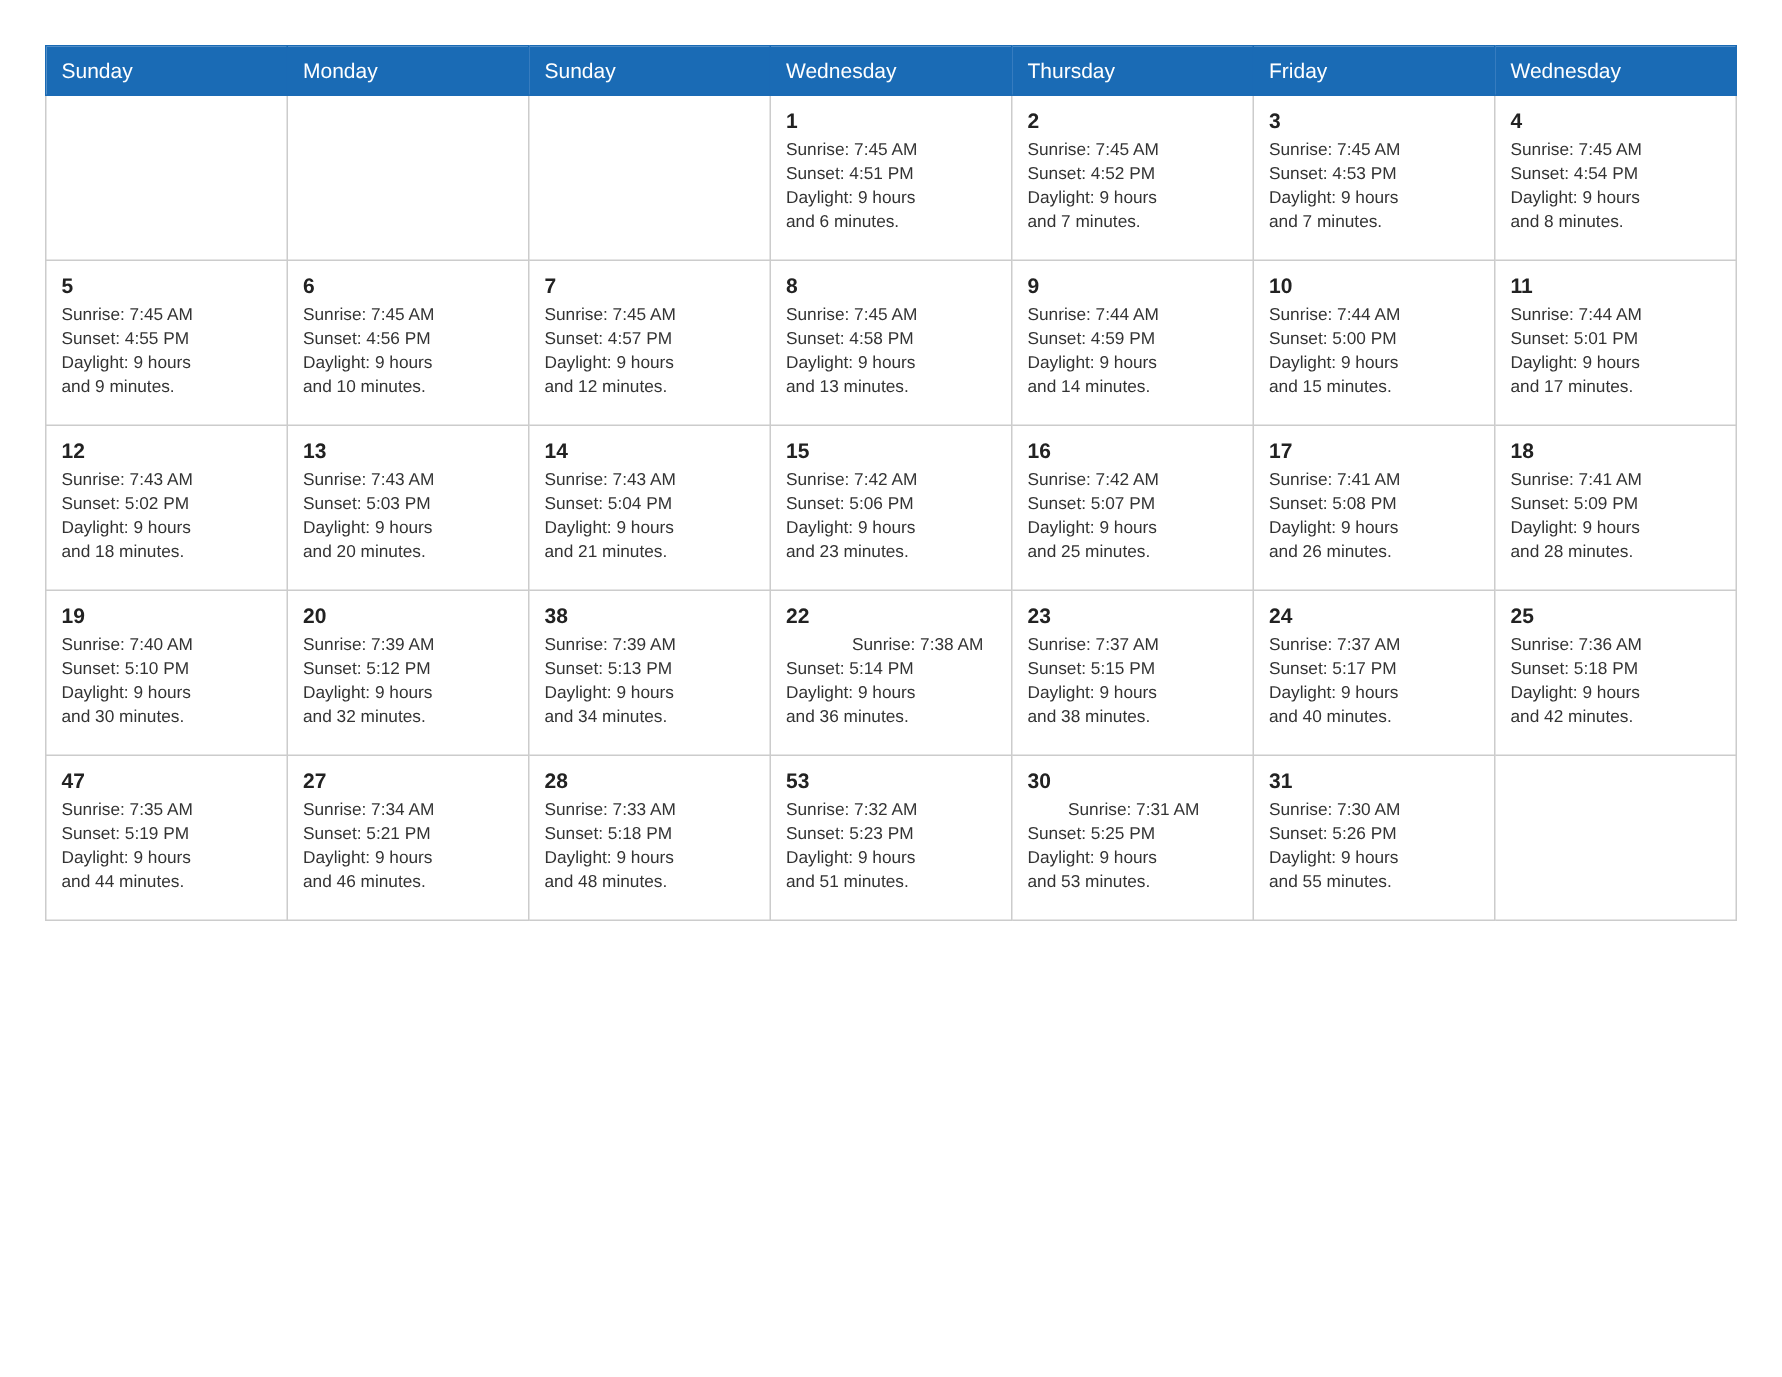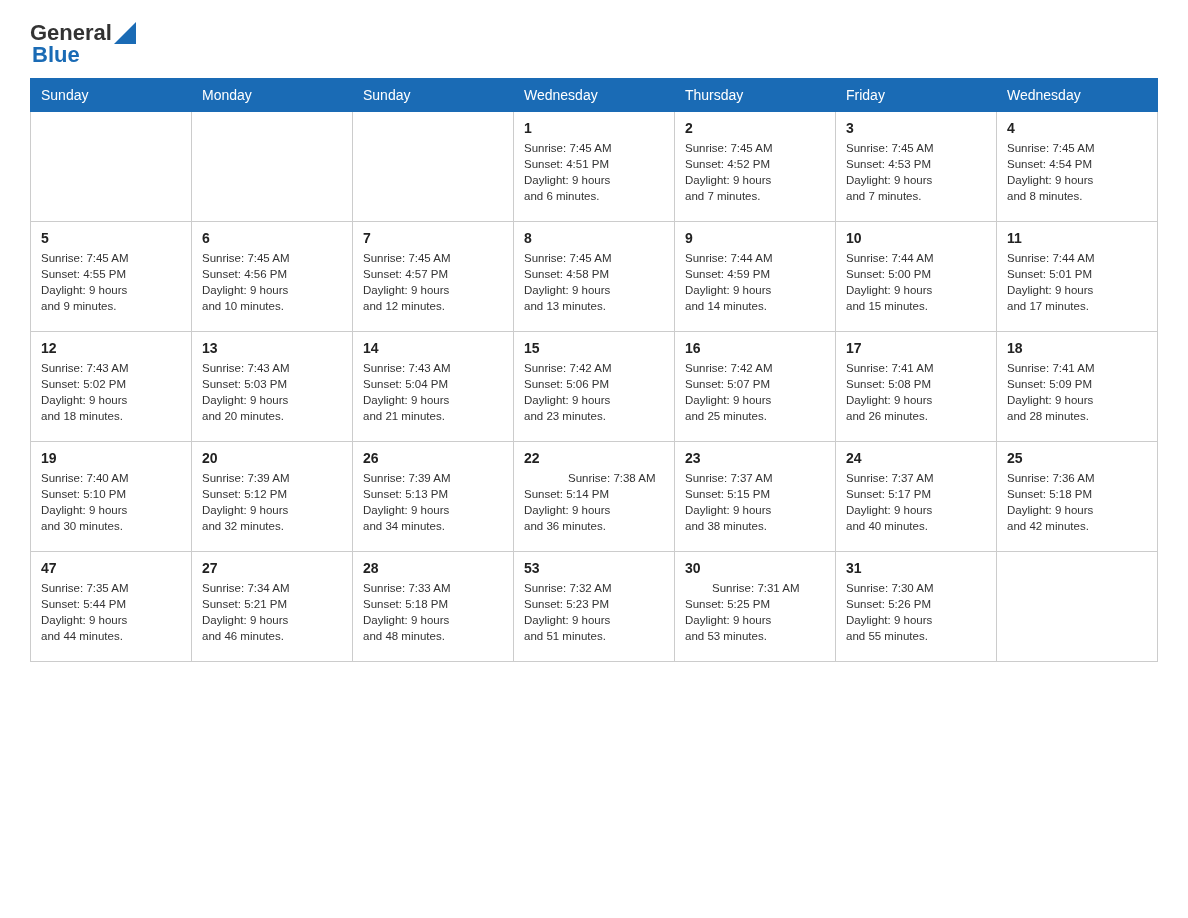--- a/index.html
+++ b/index.html
@@ -82,29 +82,20 @@
     }
     .logo-line {
       display: flex;
       align-items: center;
     }
   </style>
 </head>
 <body>
 
 <div class="header">
-  <div class="logo-wrapper">
-    <div class="logo-line">
-      <span class="logo-text-general">General</span>
-      <svg width="22" height="22" viewBox="0 0 22 22" style="margin-left:2px;margin-right:0px">
-        <polygon points="0,22 22,22 22,0" fill="#1a6bb5"></polygon>
-      </svg>
-    </div>
-    <span class="logo-text-blue" style="margin-top:-4px;margin-left:2px;">Blue</span>
-  </div>
   <div class="title-section">
   </div>
 </div>
 
 <table>
   <thead>
     <tr>
     <th>Sunday</th>
         <th>Monday</th>
         <th>Sunday</th>
@@ -198,21 +189,21 @@
       </tr>
       <tr>
         <td><span class="day-num">19</span><span class="day-info" style="white-space: pre-line;">Sunrise: 7:40 AM
 Sunset: 5:10 PM
 Daylight: 9 hours
 and 30 minutes.</span></td>
         <td><span class="day-num">20</span><span class="day-info" style="white-space: pre-line;">Sunrise: 7:39 AM
 Sunset: 5:12 PM
 Daylight: 9 hours
 and 32 minutes.</span></td>
-        <td><span class="day-num">26</span><span class="day-info" style="white-space: pre-line;">Sunrise: 7:39 AM
+        <td><span class="day-num">38</span><span class="day-info" style="white-space: pre-line;">Sunrise: 7:39 AM
 Sunset: 5:13 PM
 Daylight: 9 hours
 and 34 minutes.</span></td>
         <td><span class="day-num">22</span><span class="day-info" style="white-space: pre-line; margin-left: 44px;">Sunrise: 7:38 AM
 Sunset: 5:14 PM
 Daylight: 9 hours
 and 36 minutes.</span></td>
         <td><span class="day-num">23</span><span class="day-info" style="white-space: pre-line;">Sunrise: 7:37 AM
 Sunset: 5:15 PM
 Daylight: 9 hours
@@ -221,21 +212,21 @@
 Sunset: 5:17 PM
 Daylight: 9 hours
 and 40 minutes.</span></td>
         <td><span class="day-num">25</span><span class="day-info" style="white-space: pre-line;">Sunrise: 7:36 AM
 Sunset: 5:18 PM
 Daylight: 9 hours
 and 42 minutes.</span></td>
       </tr>
       <tr>
         <td><span class="day-num">47</span><span class="day-info" style="white-space: pre-line;">Sunrise: 7:35 AM
-Sunset: 5:44 PM
+Sunset: 5:19 PM
 Daylight: 9 hours
 and 44 minutes.</span></td>
         <td><span class="day-num">27</span><span class="day-info" style="white-space: pre-line;">Sunrise: 7:34 AM
 Sunset: 5:21 PM
 Daylight: 9 hours
 and 46 minutes.</span></td>
         <td><span class="day-num">28</span><span class="day-info" style="white-space: pre-line;">Sunrise: 7:33 AM
 Sunset: 5:18 PM
 Daylight: 9 hours
 and 48 minutes.</span></td>

